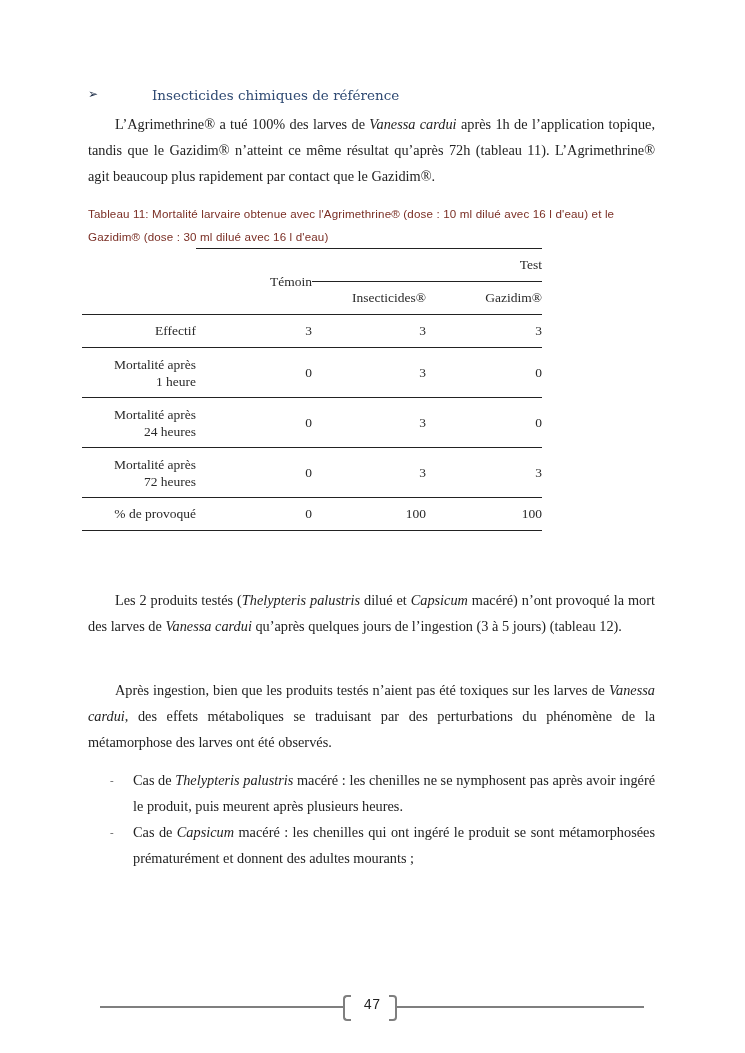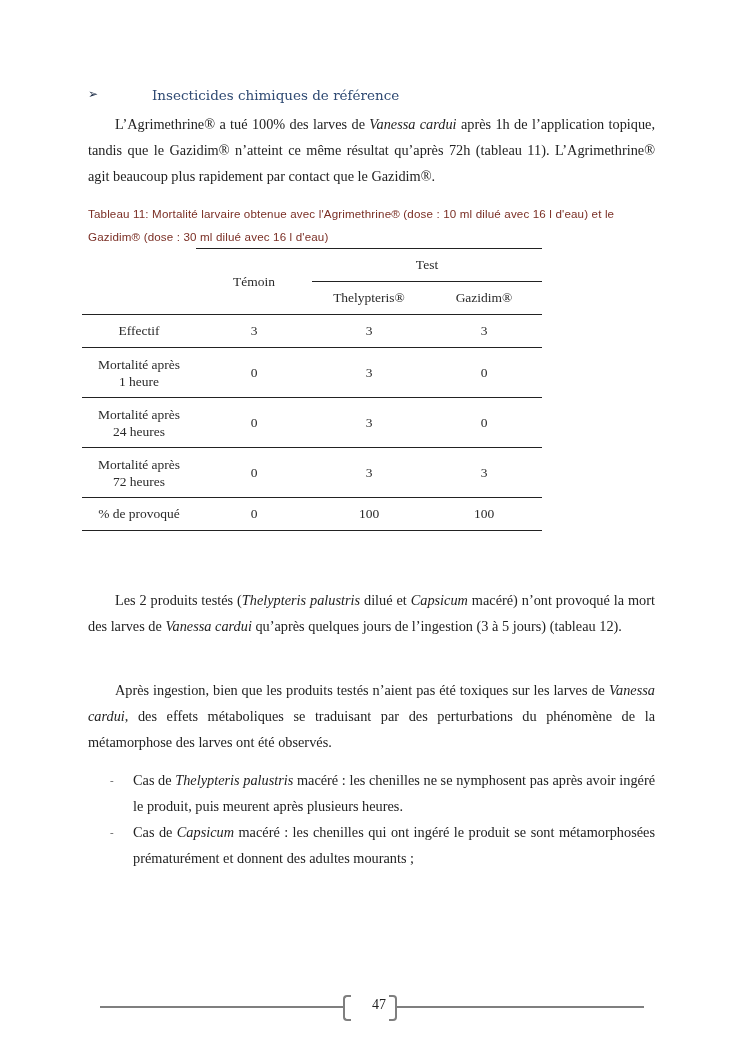--- a/index.html
+++ b/index.html
@@ -18,21 +18,21 @@
   .p1 { top: 111px; }
   .p2 { top: 587px; }
   .p3 { top: 677px; }
 
   .caption { position: absolute; left: 88px; top: 202px; width: 560px;
              font-family: "Liberation Sans", sans-serif; font-size: 11.6px;
              line-height: 23px; color: #7a2e24; letter-spacing: 0.15px; }
 
   table.data { position: absolute; left: 82px; top: 248px; width: 460px;
                border-collapse: collapse; font-size: 13.5px; color: #2a2a2a; }
-  table.data td { text-align: center; padding: 0; vertical-align: middle; }
+  table.data td { text-align: right; padding: 0; vertical-align: middle; }
   .c1 { width: 114px; }
   .c2 { width: 116px; }
   .c3 { width: 114px; }
   .c4 { width: 116px; }
   tr.hdr1 td { height: 32px; }
   tr.hdr2 td { height: 32px; }
   tr.row1 td { height: 32px; }
   tr.row2 td { height: 49px; line-height: 17px; }
   tr.row-last td { height: 32px; }
   .bt { border-top: 1.3px solid #222; }
@@ -48,22 +48,22 @@
             line-height: 26px; text-align: justify; }
   .bullet .dash { position: absolute; left: 22px; top: 0; font-size: 11px; color: #555; }
 
   .footer { position: absolute; left: 100px; top: 993px; width: 544px; height: 30px; }
   .footer .line-l { position: absolute; left: 0; top: 13px; width: 243px; height: 2px; background: #7f7f7f; }
   .footer .line-r { position: absolute; left: 297px; top: 13px; width: 247px; height: 2px; background: #7f7f7f; }
   .footer .br-l { position: absolute; left: 243px; top: 2px; width: 6px; height: 22px;
                   border: 2px solid #7f7f7f; border-right: none; border-radius: 4px 0 0 4px; }
   .footer .br-r { position: absolute; left: 289px; top: 2px; width: 6px; height: 22px;
                   border: 2px solid #7f7f7f; border-left: none; border-radius: 0 4px 4px 0; }
-  .footer .num { position: absolute; left: 258px; top: 4px; width: 28px; text-align: right;
-                 font-size: 14px; color: #222; }
+  .footer .num { position: absolute; left: 258px; top: 4px; width: 28px; text-align: center;
+                 font-size: 14px; color: #222; font-family: Liberation Mono, monospace; }
   i { font-style: italic; }
 </style>
 </head>
 <body>
 
 <div class="page">
 
   <div class="subhead">
     <span class="arrow">➢</span>
     <span class="title">Insecticides chimiques de référence</span>
@@ -75,21 +75,21 @@
 
   <table class="data">
     <tbody>
         <tr class="hdr1">
       <td class="c1"></td>
       <td class="c2 bt" rowspan="2">Témoin</td>
       <td class="c3 bt bb" colspan="2">Test</td>
     </tr>
     <tr class="hdr2">
       <td class="c1"></td>
-      <td class="c3">Thelypteris®</td>
+      <td class="c3">Insecticides®</td>
       <td class="c4">Gazidim®</td>
     </tr>
     <tr class="row1">
       <td class="bt bb">Effectif</td>
       <td class="bt bb">3</td>
       <td class="bt bb">3</td>
       <td class="bt bb">3</td>
     </tr>
     <tr class="row2">
       <td class="bb"><span>Mortalité après</span><br><span>1 heure</span></td>

